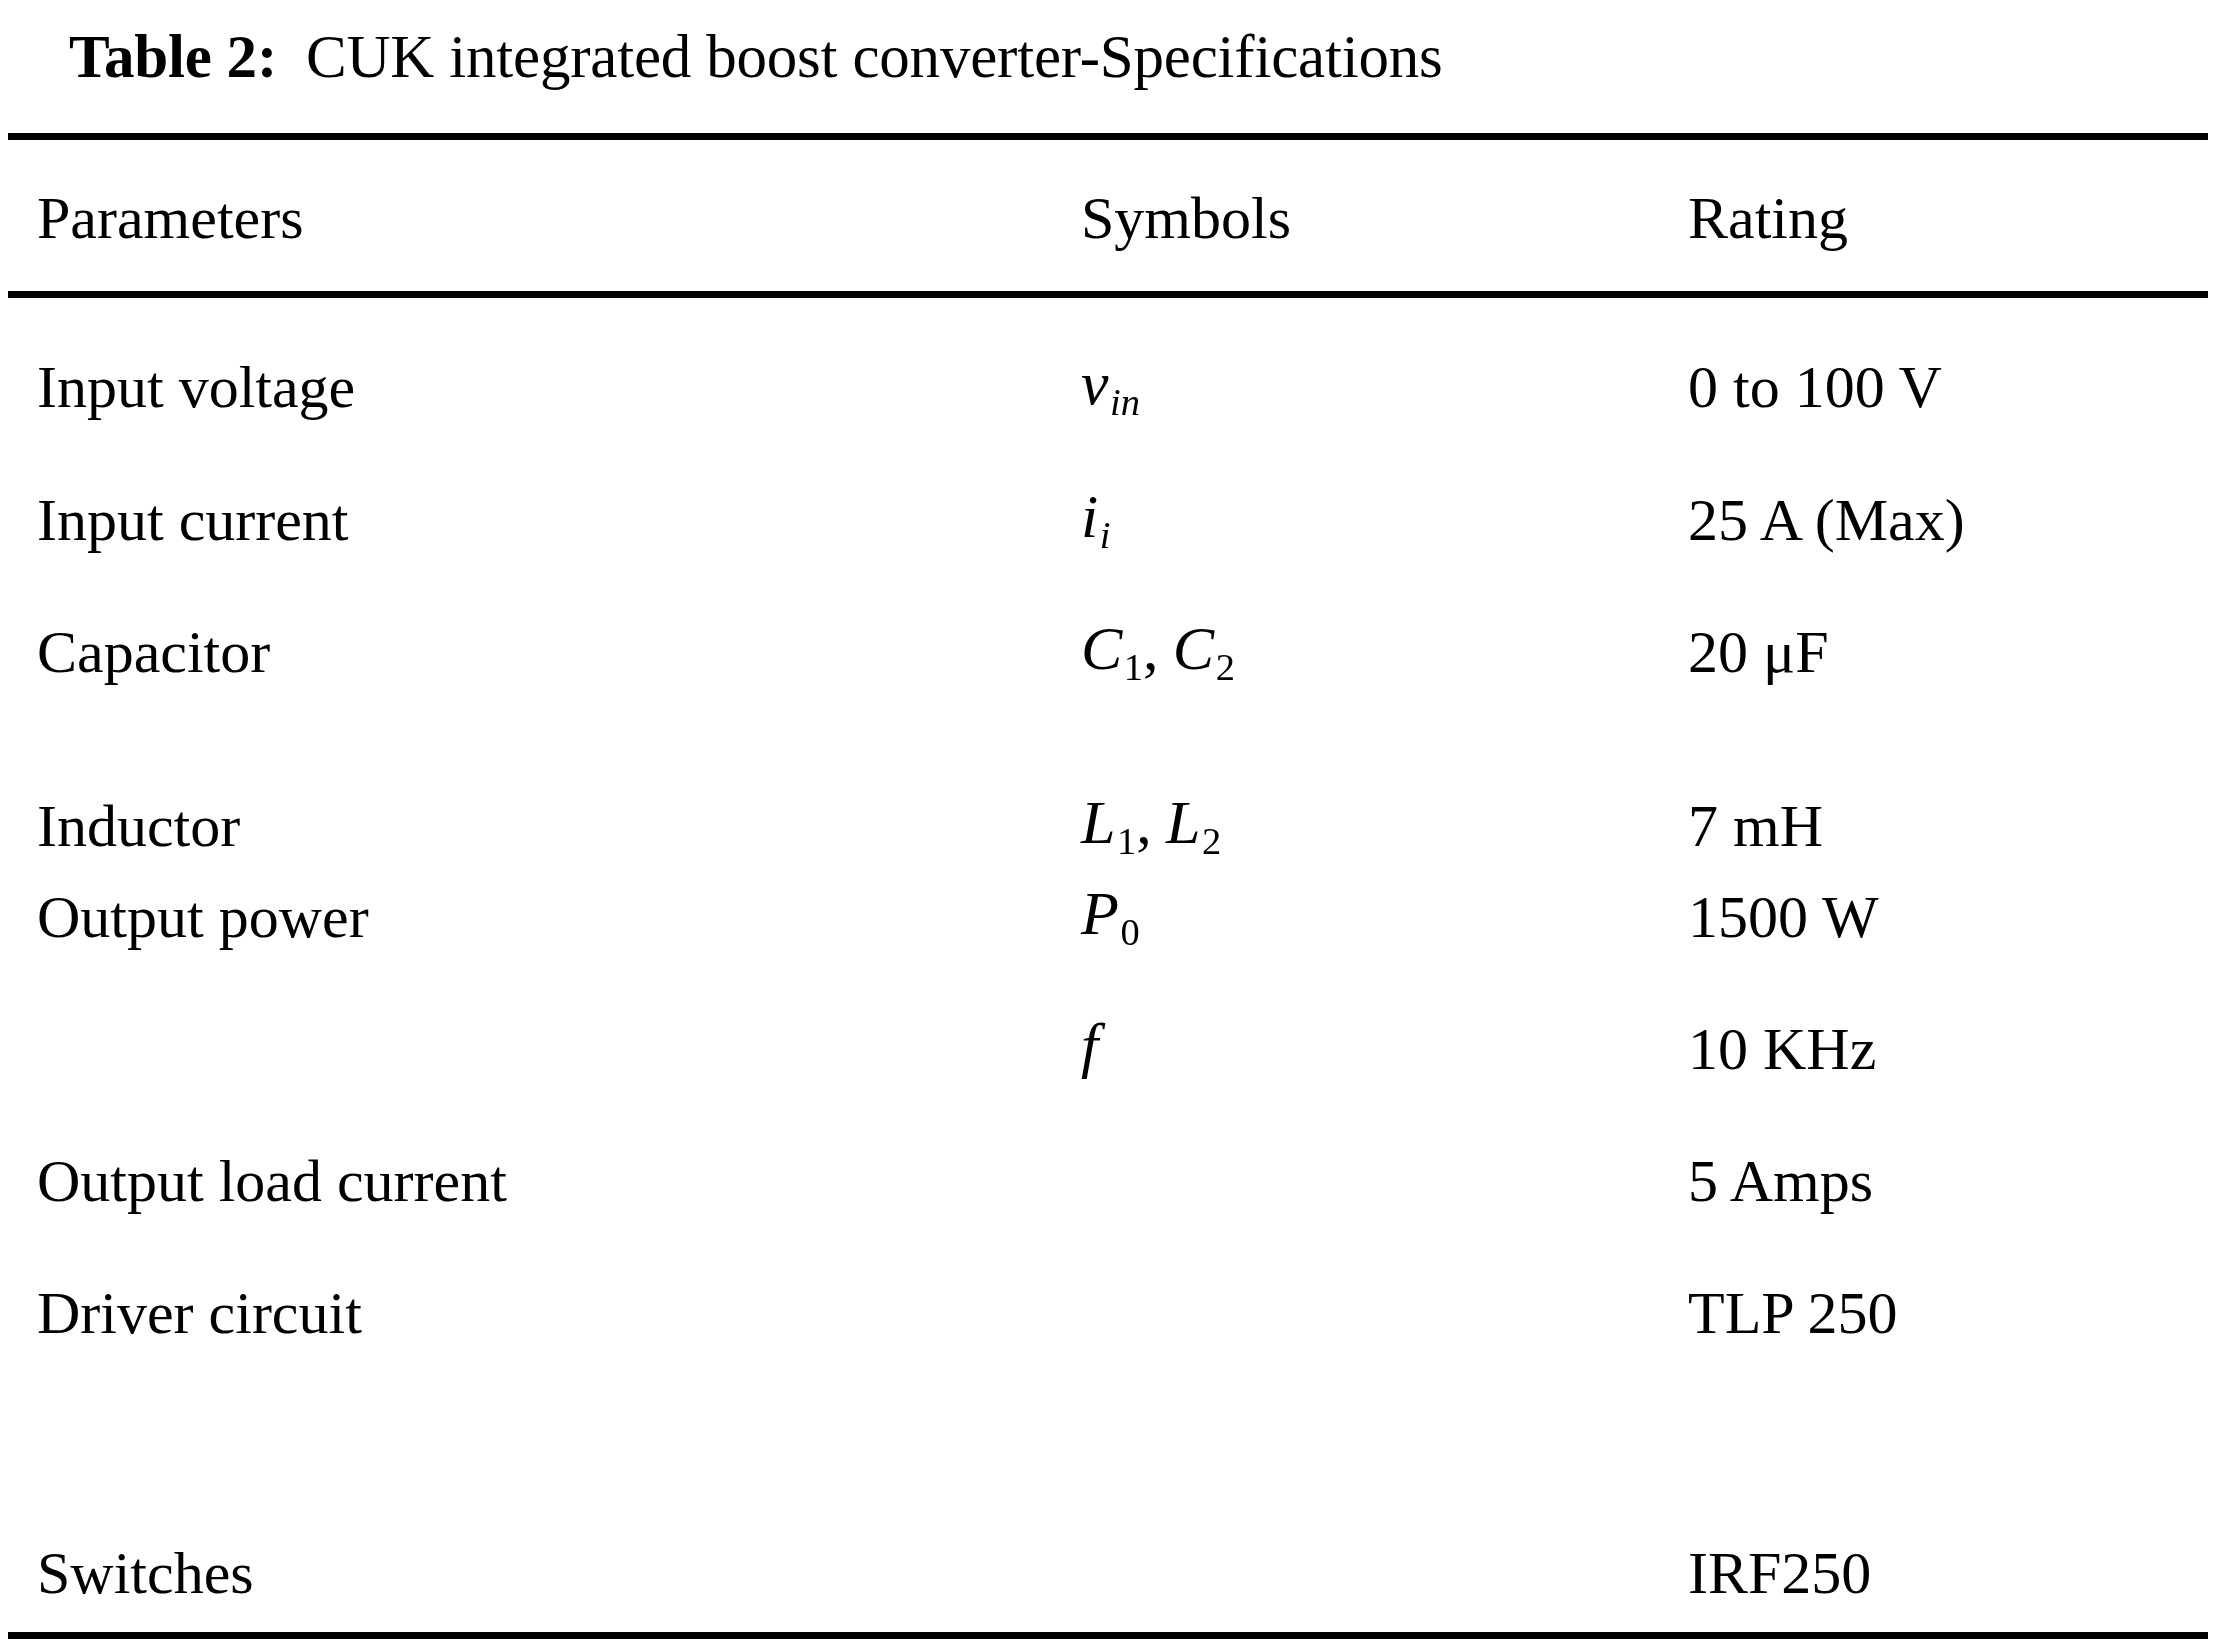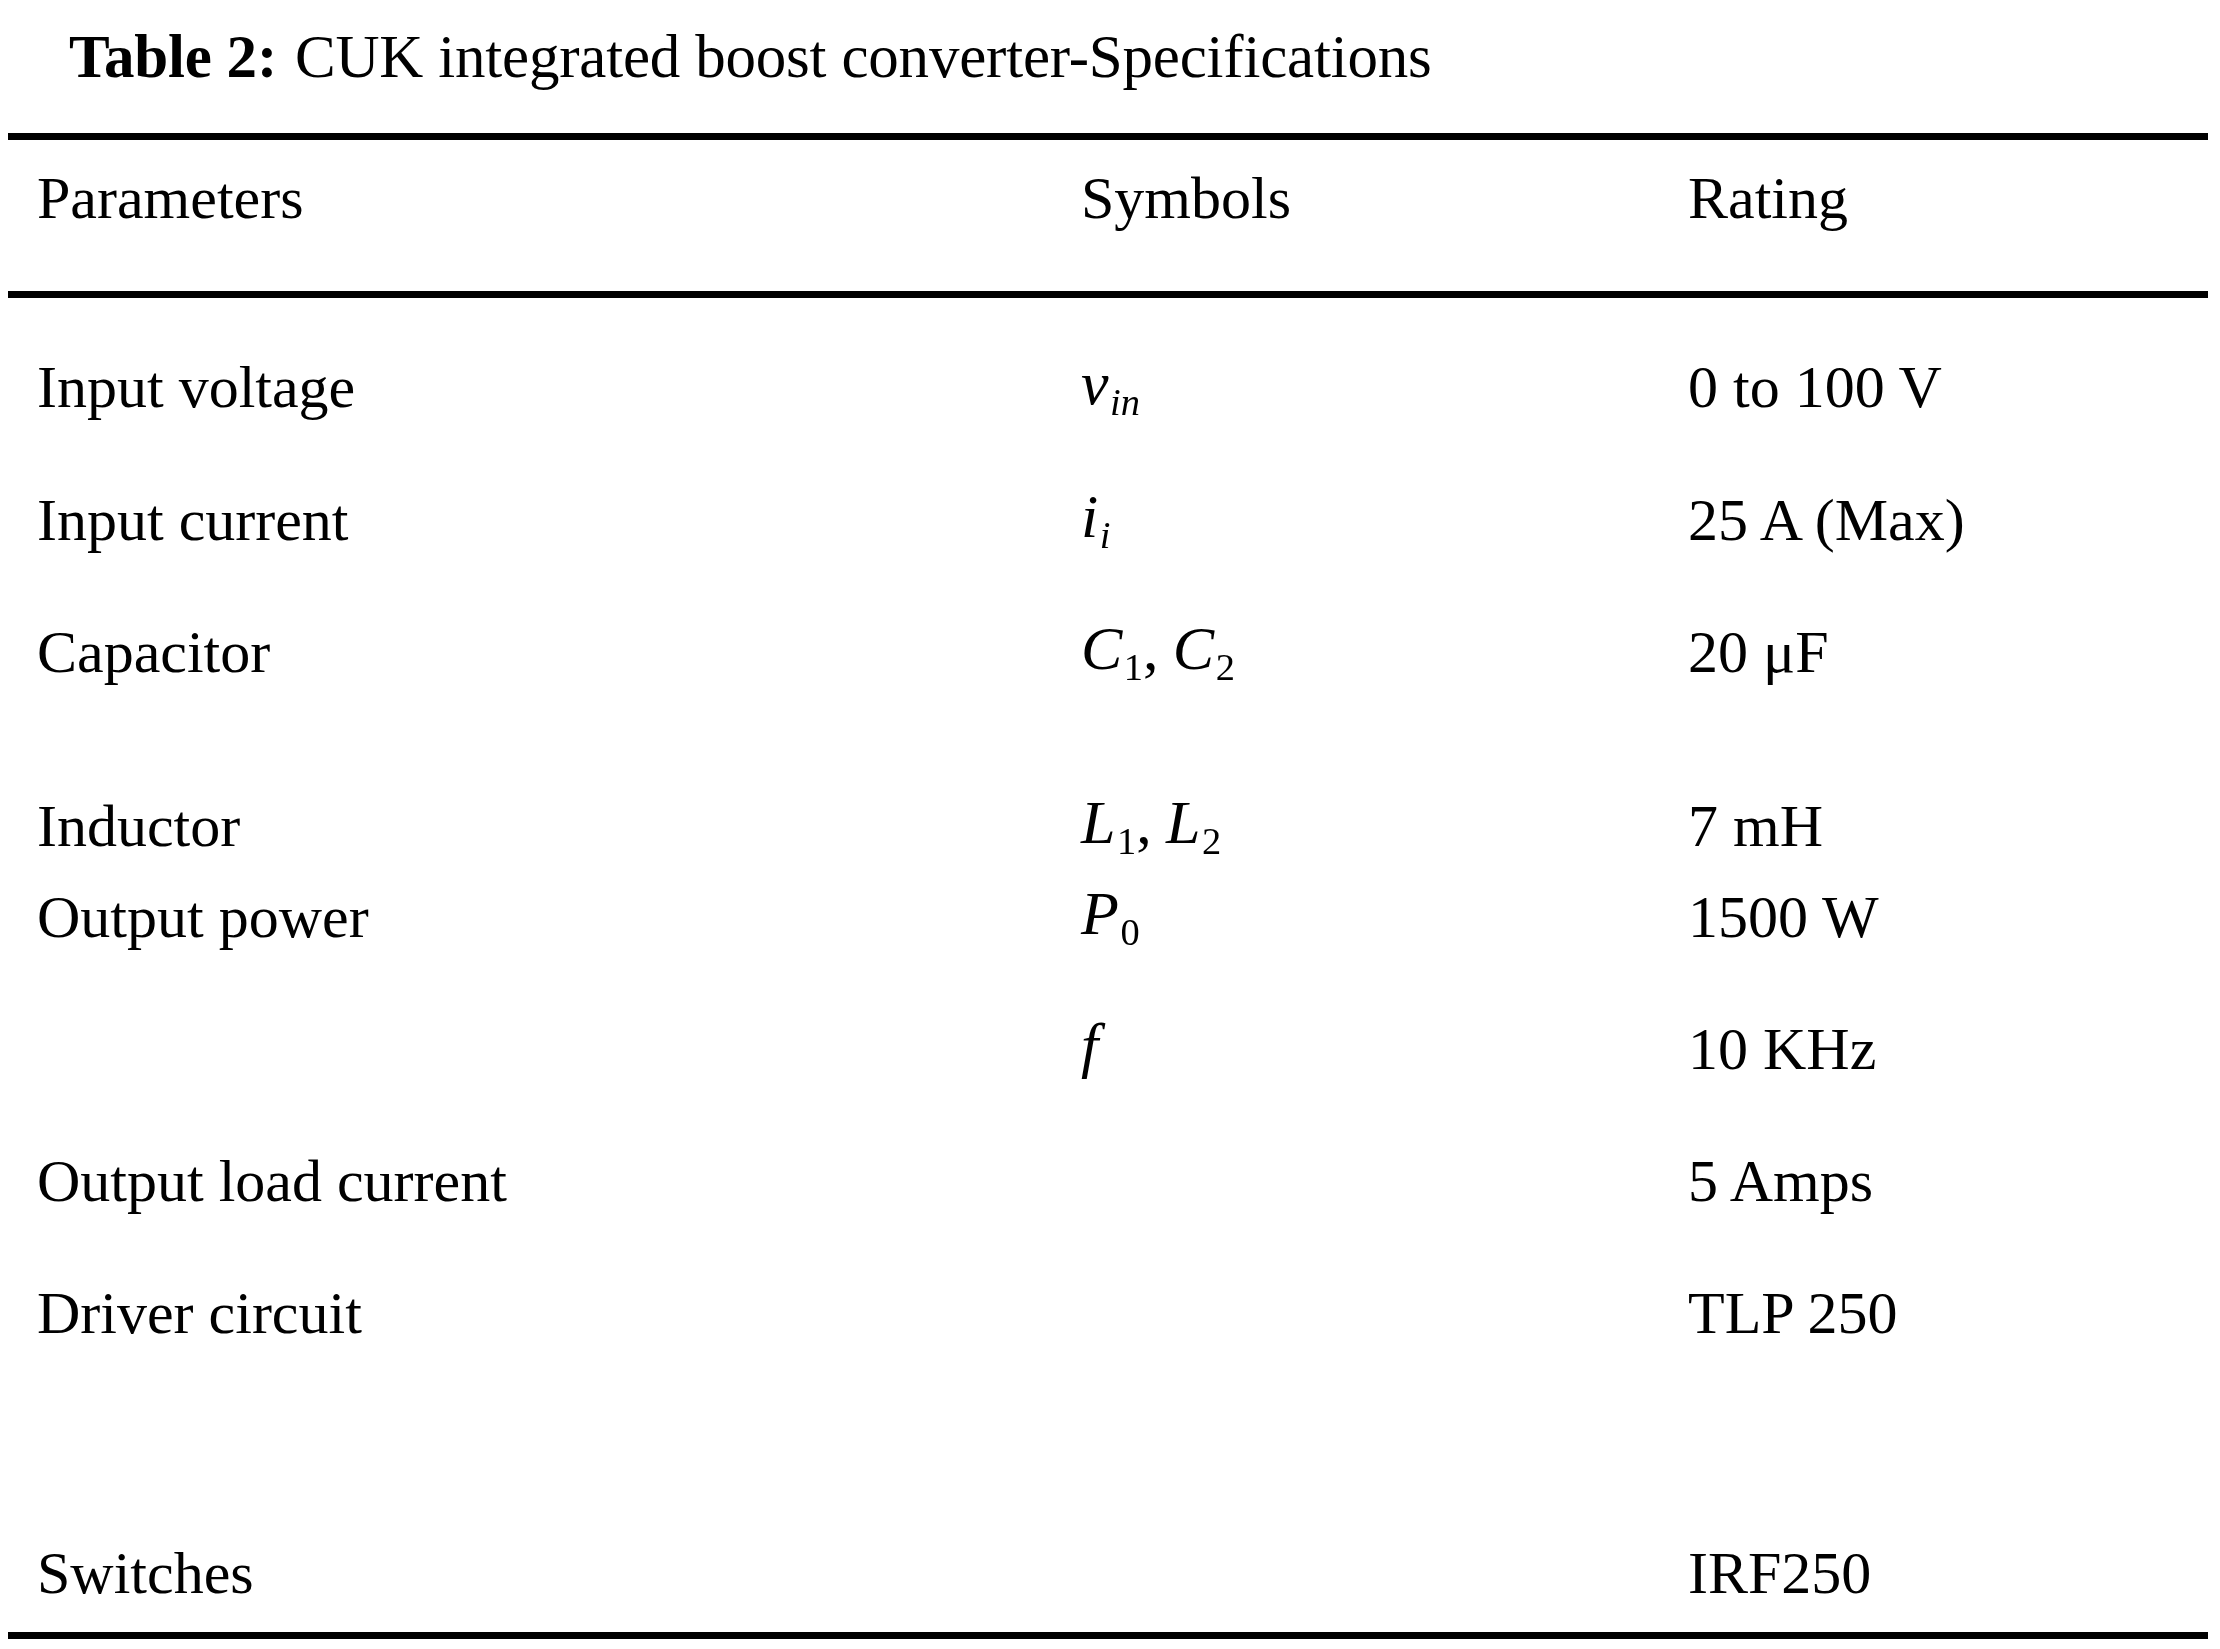--- a/index.html
+++ b/index.html
@@ -31,21 +31,21 @@
     height: 110px;
     display: flex;
     align-items: center;
     font-size: 61px;
     line-height: 1.05;
     letter-spacing: -0.2px;
     white-space: nowrap;
   }
   .caption-label {
     font-weight: bold;
-    margin-right: 18px;
+    margin-right: 29px;
     text-align: center;
   }
   .caption-text {
     font-weight: normal;
   }
 
   
   .rule {
     position: absolute;
     left: 7.8px;
@@ -122,21 +122,21 @@
     <span class="caption-label">Table 2:</span>
     <span class="caption-text">CUK integrated boost converter-Specifications</span>
   </div>
 
   <div class="rule rule-top"></div>
   <div class="rule rule-header"></div>
   <div class="rule rule-bottom"></div>
 
   <div class="table-grid">
 
-    <div class="row header-row" style="top:144px;">
+    <div class="row header-row" style="top:164px;">
       <div class="cell col-param">Parameters</div>
       <div class="cell col-symbol">Symbols</div>
       <div class="cell col-rating">Rating</div>
     </div>
 
     <div class="row" style="top:333px;">
       <div class="cell col-param">Input voltage</div>
       <div class="cell col-symbol">
         <span class="sym"><span>v</span><sub class="sub-italic">in</sub></span>
       </div>

